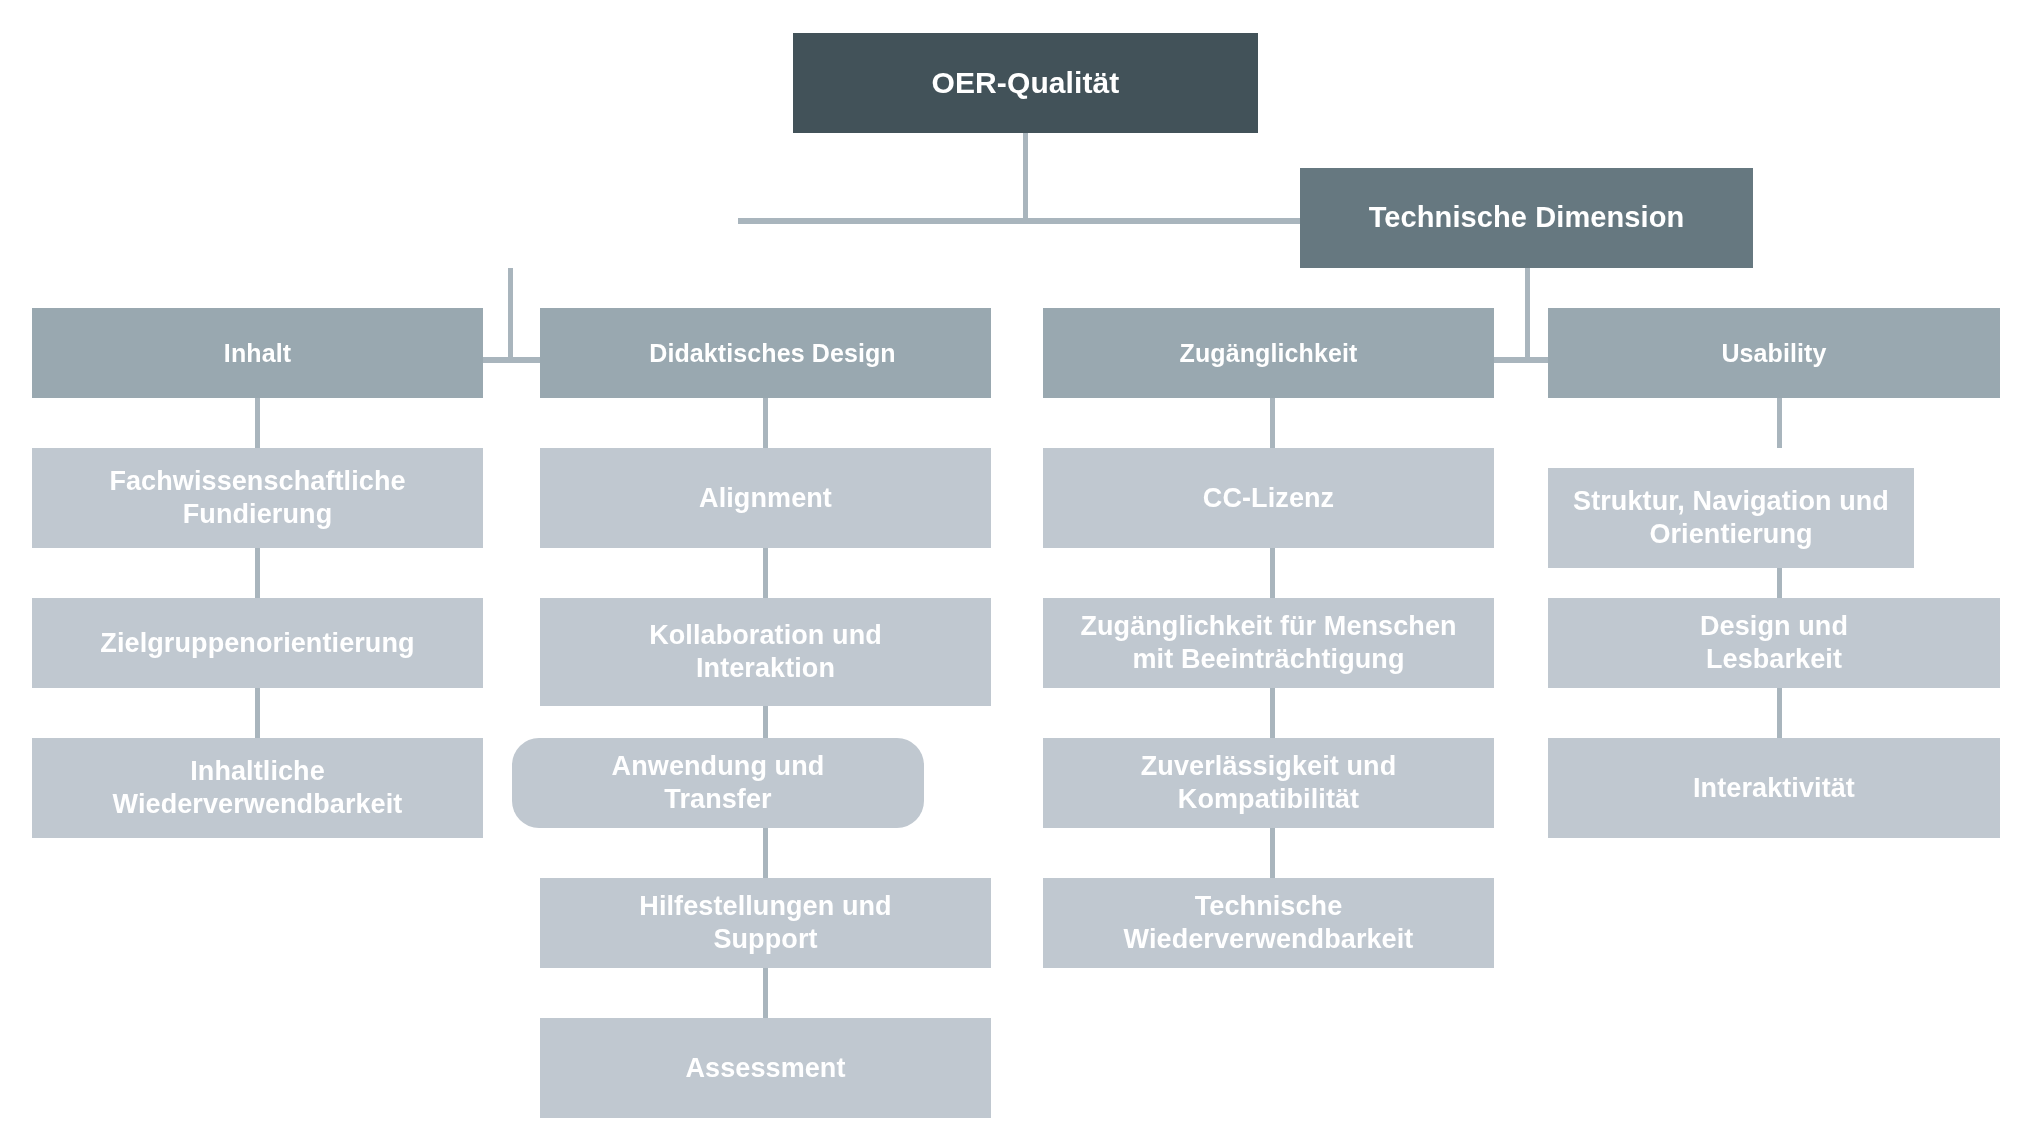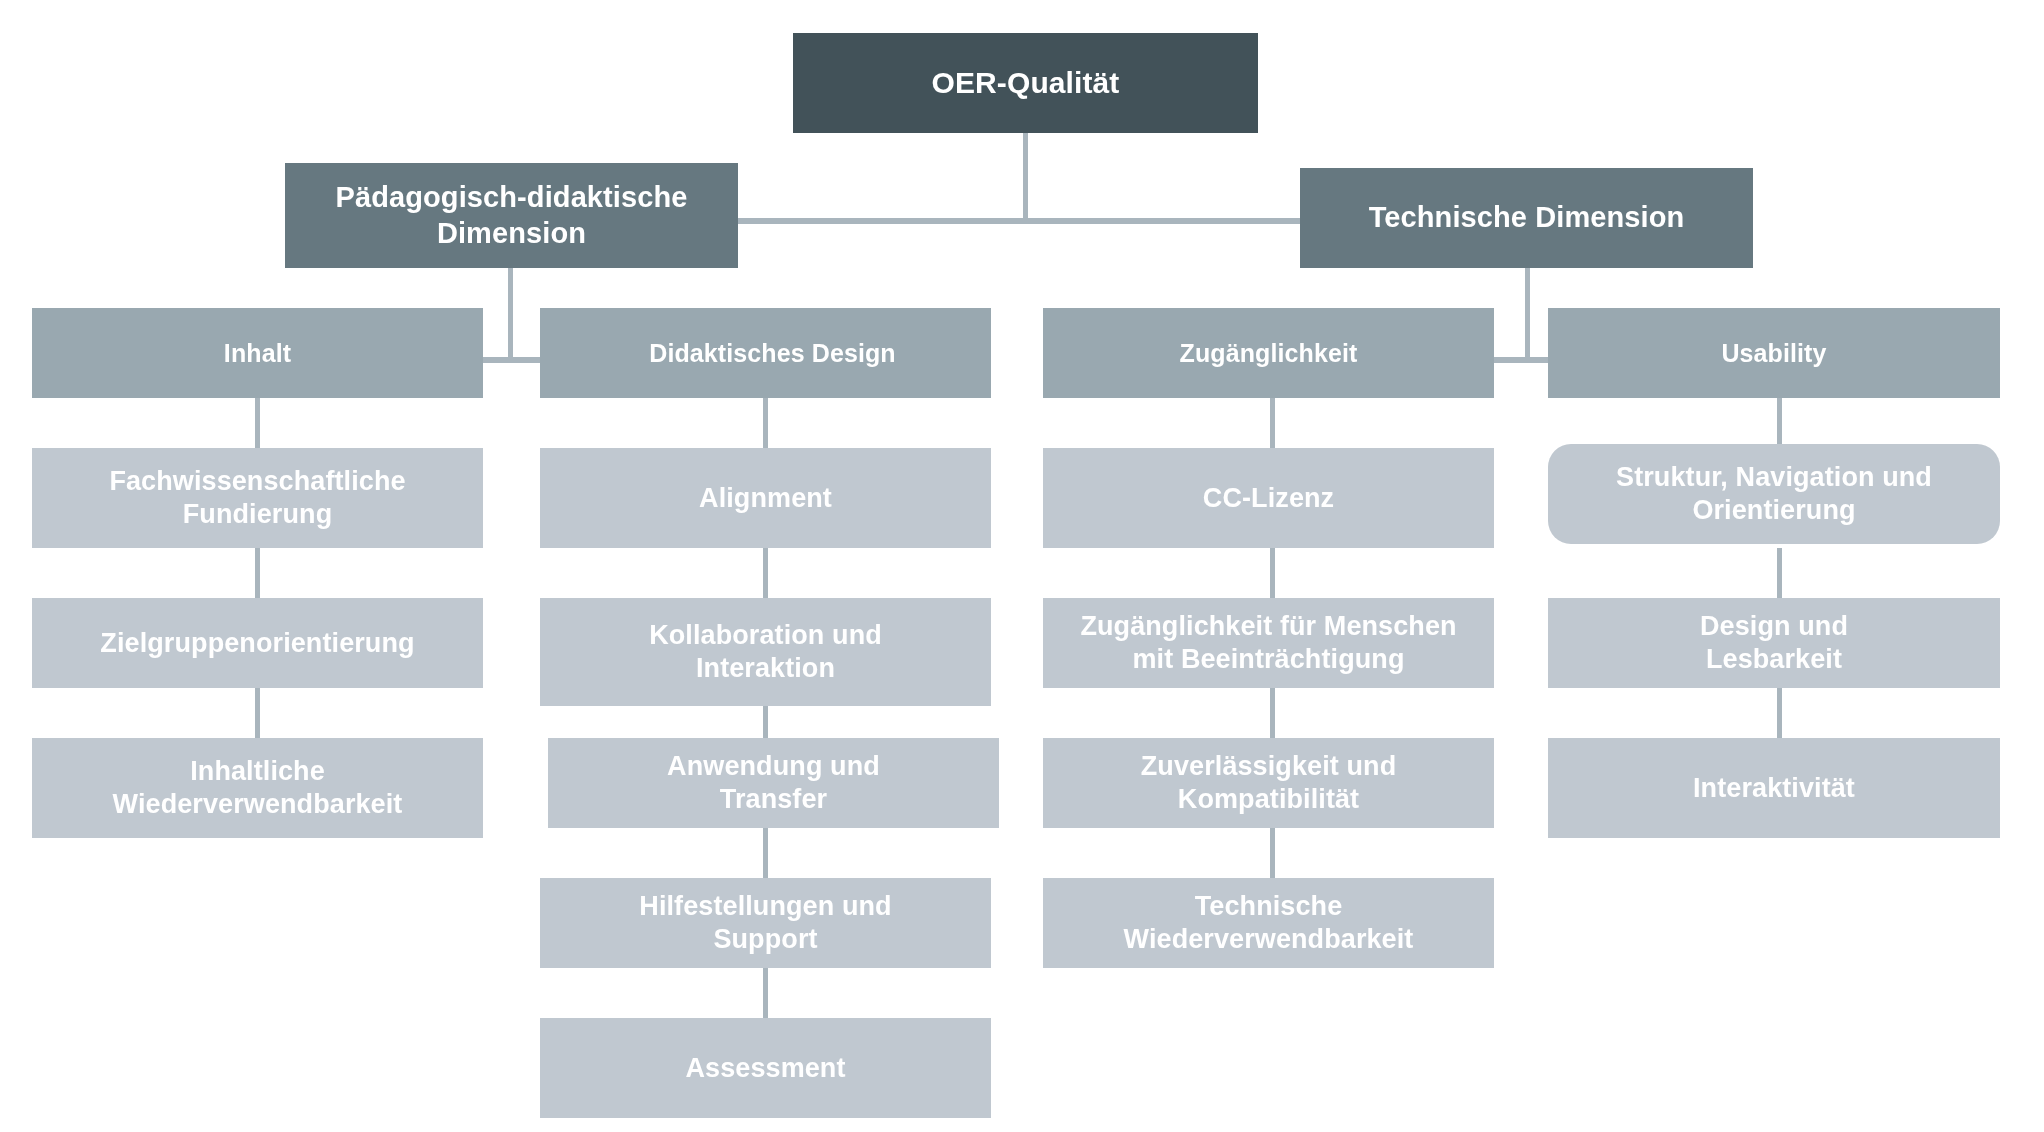--- a/index.html
+++ b/index.html
@@ -95,22 +95,20 @@
   <div class="conn conn-v" style="left:1270px; top:548px; height:50px;"></div>
   <div class="conn conn-v" style="left:1270px; top:688px; height:50px;"></div>
   <div class="conn conn-v" style="left:1270px; top:828px; height:50px;"></div>
 
   <div class="conn conn-v" style="left:1777px; top:398px; height:50px;"></div>
   <div class="conn conn-v" style="left:1777px; top:548px; height:50px;"></div>
   <div class="conn conn-v" style="left:1777px; top:688px; height:50px;"></div>
 
   <div class="node lvl-root" style="left:793px; top:33px; width:465px; height:100px;">OER-Qualität</div>
 
-  <div class="node lvl-dim" style="left:285px; top:163px; width:453px; height:105px;">Pädagogisch-didaktische
-Dimension</div>
 
   <div class="node lvl-dim" style="left:1300px; top:168px; width:453px; height:100px;">Technische Dimension</div>
 
   <div class="node lvl-cat" style="left:32px; top:308px; width:451px; height:90px;">Inhalt</div>
 
   <div class="node lvl-cat" style="left:540px; top:308px; width:451px; height:90px;padding-left:28px;">Didaktisches Design</div>
 
   <div class="node lvl-cat" style="left:1043px; top:308px; width:451px; height:90px;">Zugänglichkeit</div>
 
   <div class="node lvl-cat" style="left:1548px; top:308px; width:452px; height:90px;">Usability</div>
@@ -121,40 +119,40 @@
   <div class="node lvl-leaf" style="left:32px; top:598px; width:451px; height:90px;">Zielgruppenorientierung</div>
 
   <div class="node lvl-leaf" style="left:32px; top:738px; width:451px; height:100px;">Inhaltliche
 Wiederverwendbarkeit</div>
 
   <div class="node lvl-leaf" style="left:540px; top:448px; width:451px; height:100px;">Alignment</div>
 
   <div class="node lvl-leaf" style="left:540px; top:598px; width:451px; height:108px;">Kollaboration und
 Interaktion</div>
 
-  <div class="node lvl-leaf" style="left:548px; top:738px; width:451px; height:90px;">Anwendung und
+  <div class="node lvl-leaf" style="left:512px; top:738px; width:412px; height:90px;border-radius:27px;">Anwendung und
 Transfer</div>
 
   <div class="node lvl-leaf" style="left:540px; top:878px; width:451px; height:90px;">Hilfestellungen und
 Support</div>
 
   <div class="node lvl-leaf" style="left:540px; top:1018px; width:451px; height:100px;">Assessment</div>
 
   <div class="node lvl-leaf" style="left:1043px; top:448px; width:451px; height:100px;">CC-Lizenz</div>
 
   <div class="node lvl-leaf" style="left:1043px; top:598px; width:451px; height:90px;">Zugänglichkeit für Menschen
 mit Beeinträchtigung</div>
 
   <div class="node lvl-leaf" style="left:1043px; top:738px; width:451px; height:90px;">Zuverlässigkeit und
 Kompatibilität</div>
 
   <div class="node lvl-leaf" style="left:1043px; top:878px; width:451px; height:90px;">Technische
 Wiederverwendbarkeit</div>
 
-  <div class="node lvl-leaf" style="left:1548px; top:444px; width:452px; height:100px;border-radius:23px;">Struktur, Navigation und
+  <div class="node lvl-leaf" style="left:1548px; top:468px; width:366px; height:100px;">Struktur, Navigation und
 Orientierung</div>
 
   <div class="node lvl-leaf" style="left:1548px; top:598px; width:452px; height:90px;">Design und
 Lesbarkeit</div>
 
   <div class="node lvl-leaf" style="left:1548px; top:738px; width:452px; height:100px;">Interaktivität</div>
 
 </div>
 
 </body></html>

